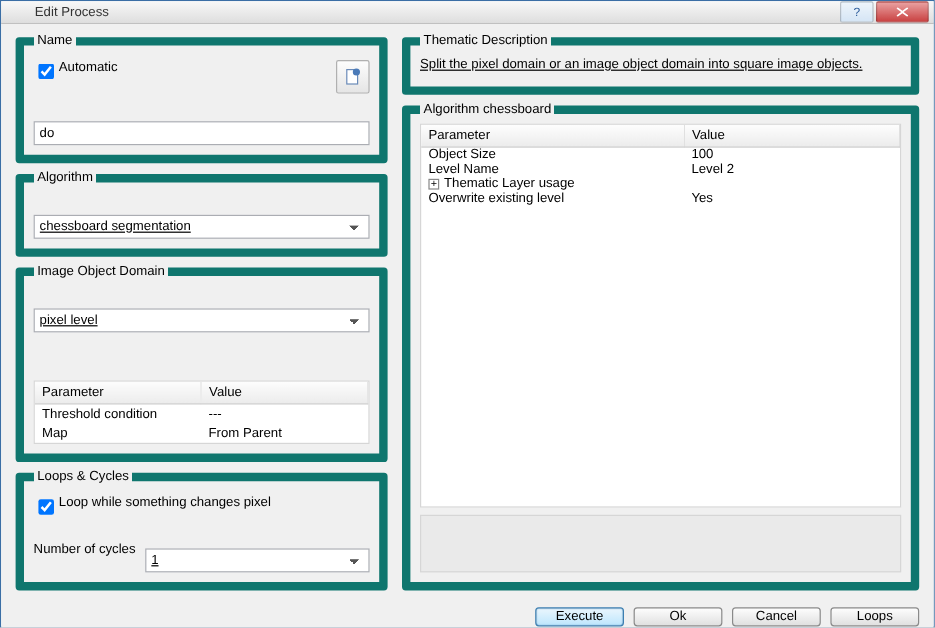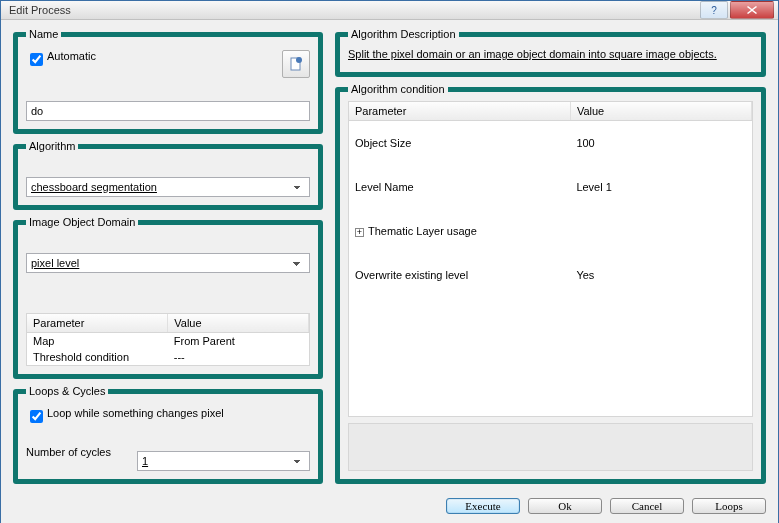--- a/index.html
+++ b/index.html
@@ -1,50 +1,50 @@
 <!DOCTYPE html>
 <html><head>
 <meta charset="utf-8">
 <style>
 * { box-sizing: border-box; font-family: "Segoe UI", Tahoma, sans-serif; font-size: 11px; }
 body { margin: 0; padding: 0; background: #999; width: 779px; height: 523px; overflow: hidden; }
 .window { width: 779px; height: 523px; background: #fff; border: 1px solid #3a6ea5; display: flex; flex-direction: column; }
 .titlebar { height: 28px; background: linear-gradient(to bottom, #f8f8f8, #dedede); display: flex; align-items: center; padding: 0 4px 0 8px; border-bottom: 1px solid #c0c0c0; }
-.titlebar-text { flex: 1; color: #333; }
+.titlebar-text { flex: 1; color: #333; margin-left: 20px; }
 .titlebar-btns { display: flex; gap: 0; }
 .titlebar-btn { width: 28px; height: 18px; border: 1px solid rgba(0,0,0,0.2); border-radius: 2px; display: flex; align-items: center; justify-content: center; font-size: 10px; cursor: default; margin-left: 2px; }
 .help-btn { background: linear-gradient(to bottom, #eef5fb, #d5e5f5); color: #2a5a9a; }
 .close-btn { width: 44px; background: linear-gradient(to bottom, #e9a1a1, #c94141); color: #fff; font-weight: bold; }
 .body { flex: 1; display: flex; flex-direction: column; background: #f0f0f0; padding: 8px 12px 10px 12px; }
 .columns { flex: 1; display: flex; gap: 12px; }
 .col-left { width: 310px; display: flex; flex-direction: column; }
 .col-right { flex: 1; display: flex; flex-direction: column; }
-fieldset { border: 5px solid #0f766e; border-radius: 3px; margin: 0 0 6px 0; padding: 6px 8px 8px 8px; background: #f0f0f0; }
+fieldset { border: 7px solid #0f766e; border-radius: 3px; margin: 0 0 6px 0; padding: 6px 8px 8px 8px; background: #f0f0f0; }
 legend { color: #000; padding: 0 3px; }
 .row { display: flex; align-items: flex-start; margin: 4px 0; }
 .checkbox { width: 13px; height: 13px; margin-right: 4px; }
 .name-input, .algo-select, .domain-select, .cycles-select { width: 100%; height: 20px; border: 1px solid #abadb3; background: #fff; padding: 1px 4px; margin-top: 19px; }
 .algo-select, .domain-select, .cycles-select { appearance: none; background-image: linear-gradient(45deg, transparent 50%, #555 50%), linear-gradient(135deg, #555 50%, transparent 50%); background-position: calc(100% - 12px) 8px, calc(100% - 8px) 8px; background-size: 4px 4px, 4px 4px; background-repeat: no-repeat; padding-right: 20px; text-decoration: underline; }
 .icon-btn { width: 28px; height: 28px; border: 1px solid #b0b0b0; background: linear-gradient(to bottom, #fdfdfd, #e5e5e5); border-radius: 2px; display: flex; align-items: center; justify-content: center; margin-left: auto; }
 .param-table-wrap { height: 130px; border: 1px solid #d6d6d6; background: #fff; overflow: auto; }
 .param-table-wrap table { border: none; width: 100%; border-collapse: collapse; }
 .param-table-wrap th { background: linear-gradient(to bottom, #fdfdfd, #ececec); text-align: left; font-weight: normal; padding: 3px 6px; border-right: 1px solid #e0e0e0; border-bottom: 1px solid #d6d6d6; position: sticky; top: 0; }
 .param-table-wrap td { padding: 2px 6px; }
-.cycles-row { display: flex; align-items: center; gap: 26px; margin-top: 6px; }
+.cycles-row { display: flex; align-items: center; gap: 8px; margin-top: 6px; }
 .cycles-row label { flex: 0 0 auto; }
 .cycles-select { flex: 1; }
 .desc-text { color: #000; padding: 2px 0 4px 0; text-decoration: underline; }
 .algo-params-wrap { flex: 1; border: 1px solid #d6d6d6; background: #fff; overflow: auto; margin-bottom: 6px; }
 .algo-params-wrap table { width: 100%; border-collapse: collapse; }
 .algo-params-wrap th { background: linear-gradient(to bottom, #fdfdfd, #ececec); text-align: left; font-weight: normal; padding: 3px 6px; border-right: 1px solid #e0e0e0; border-bottom: 1px solid #d6d6d6; position: sticky; top: 0; }
-.algo-params-wrap td { padding: 16px 6px; }
+.algo-params-wrap td { padding: 0 6px; }
 .expander { display: inline-block; width: 9px; height: 9px; border: 1px solid #888; text-align: center; line-height: 7px; font-size: 9px; margin-right: 4px; background: #fff; }
 .preview-box { height: 48px; border: 1px solid #d6d6d6; background: #eaeaea; margin-top: 0; }
 .buttons { display: flex; justify-content: flex-end; gap: 8px; padding-top: 8px; }
-.btn { min-width: 74px; height: 16px; border: 1px solid #8a8a8a; border-radius: 3px; background: linear-gradient(to bottom, #fdfdfd, #e0e0e0); padding: 0 2px; cursor: default; font-family: Liberation Serif, serif; }
+.btn { min-width: 74px; height: 16px; border: 1px solid #8a8a8a; border-radius: 3px; background: linear-gradient(to bottom, #fdfdfd, #e0e0e0); padding: 0 2px; cursor: default; }
 .btn-default { border: 1px solid #3c7fb1; box-shadow: 0 0 1px #3c7fb1 inset; background: linear-gradient(to bottom, #eaf6fd, #bee6fd); }
 </style>
 </head>
 <body>
 
 <div class="window">
   <div class="titlebar">
     <span class="titlebar-text">Edit Process</span>
     <div class="titlebar-btns">
       <div class="titlebar-btn help-btn">?</div>
@@ -90,26 +90,26 @@
           <div class="param-table-wrap" style="flex:1;">
             <table>
               <thead>
                 <tr>
                   <th style="width:50%;">Parameter</th>
                   <th>Value</th>
                 </tr>
               </thead>
               <tbody>
                 <tr>
+                  <td>Threshold condition</td>
+                  <td>---</td>
+                </tr>
+                <tr>
                   <td>Map</td>
                   <td>From Parent</td>
-                </tr>
-                <tr>
-                  <td>Threshold condition</td>
-                  <td>---</td>
                 </tr>
               </tbody>
             </table>
           </div>
         </fieldset>
 
         <fieldset>
           <legend>Loops &amp; Cycles</legend>
           <div class="row">
             <input type="checkbox" class="checkbox" checked="" style="">
@@ -119,42 +119,42 @@
             <label>Number of cycles</label>
             <select class="cycles-select">
               <option>1</option>
             </select>
           </div>
         </fieldset>
       </div>
 
       <div class="col-right">
         <fieldset>
-          <legend>Algorithm Description</legend>
+          <legend>Thematic Description</legend>
           <div class="desc-text">Split the pixel domain or an image object domain into square image objects.</div>
         </fieldset>
 
         <fieldset style="flex:1; display:flex; flex-direction:column;">
-          <legend>Algorithm condition</legend>
+          <legend>Algorithm chessboard</legend>
           <div class="algo-params-wrap">
             <table>
               <thead>
                 <tr>
                   <th style="width:55%;">Parameter</th>
                   <th>Value</th>
                 </tr>
               </thead>
               <tbody>
                 <tr>
                   <td>Object Size</td>
                   <td>100</td>
                 </tr>
                 <tr>
                   <td>Level Name</td>
-                  <td>Level 1</td>
+                  <td>Level 2</td>
                 </tr>
                 <tr>
                   <td>
                     <span class="expander">+</span><span>Thematic Layer usage</span>
                   </td>
                   <td></td>
                 </tr>
                 <tr>
                   <td>Overwrite existing level</td>
                   <td>Yes</td>

